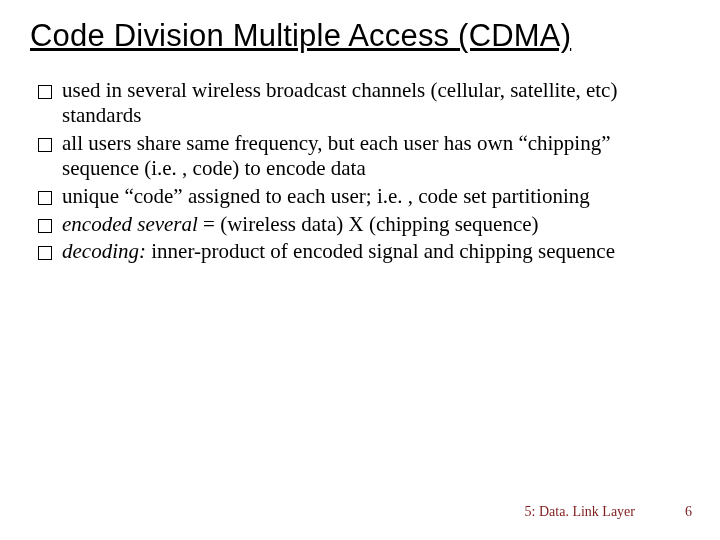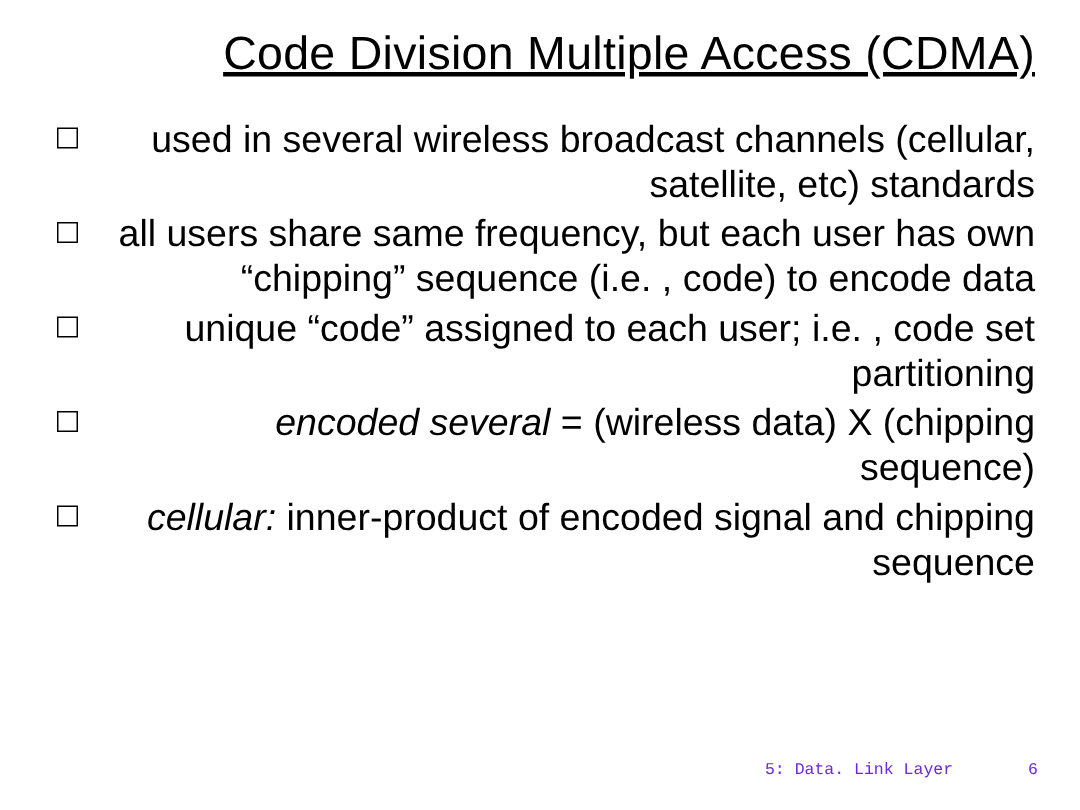--- a/index.html
+++ b/index.html
@@ -1,24 +1,24 @@
 <!DOCTYPE html>
 <html><head>
 <meta charset="utf-8">
 <style>
   * { margin: 0; padding: 0; box-sizing: border-box; }
   html, body { width: 720px; height: 540px; background: #fff; font-family: "Comic Sans MS", "Comic Sans", cursive, sans-serif; color: #000; }
-  .slide { width: 720px; height: 540px; position: relative; padding: 18px 30px 16px 30px; text-align: right; }
+  .slide { width: 720px; height: 540px; position: relative; padding: 18px 30px 16px 30px; }
   .title { font-size: 31px; text-decoration: underline; font-weight: 400; line-height: 1.15; margin-bottom: 24px; letter-spacing: 0.2px; }
   .bullets { list-style: none; margin-left: 8px; }
   .bullets li { display: flex; align-items: flex-start; margin-bottom: 2px; }
   .bullets li .marker { flex: 0 0 auto; width: 14px; height: 14px; border: 1.8px solid #000; margin-top: 7px; margin-right: 10px; }
-  .bullets li .text { flex: 1 1 auto; font-size: 25px; line-height: 1.22; }
+  .bullets li .text { flex: 1 1 auto; font-size: 21px; line-height: 1.22; font-family: Liberation Serif, serif; }
   .em { font-style: italic; }
-  .footer { position: absolute; bottom: 20px; right: 28px; font-family: Liberation Mono, monospace; font-size: 11px; color: #6d28d9; }
+  .footer { position: absolute; bottom: 20px; right: 28px; font-family: Liberation Serif, serif; font-size: 14px; color: #7f1d1d; }
   .footer .chap { margin-right: 50px; }
 </style>
 </head>
 <body>
 
 <div class="slide">
   <h1 class="title">Code Division Multiple Access (CDMA)</h1>
 
   <ul class="bullets">
     <li>
@@ -32,20 +32,20 @@
     <li>
       <span class="marker"></span>
       <span class="text">unique “code” assigned to each user; i.e. , code set partitioning</span>
     </li>
     <li>
       <span class="marker"></span>
       <span class="text"><span class="em">encoded several</span><span> = (wireless data) X (chipping sequence)</span></span>
     </li>
     <li>
       <span class="marker"></span>
-      <span class="text"><span class="em">cellular:</span><span> inner-product of encoded signal and chipping sequence</span></span>
+      <span class="text"><span class="em">decoding:</span><span> inner-product of encoded signal and chipping sequence</span></span>
     </li>
   </ul>
 
   <div class="footer">
     <span class="chap">5: Data. Link Layer</span><span>6</span>
   </div>
 </div>
 
 </body></html>

